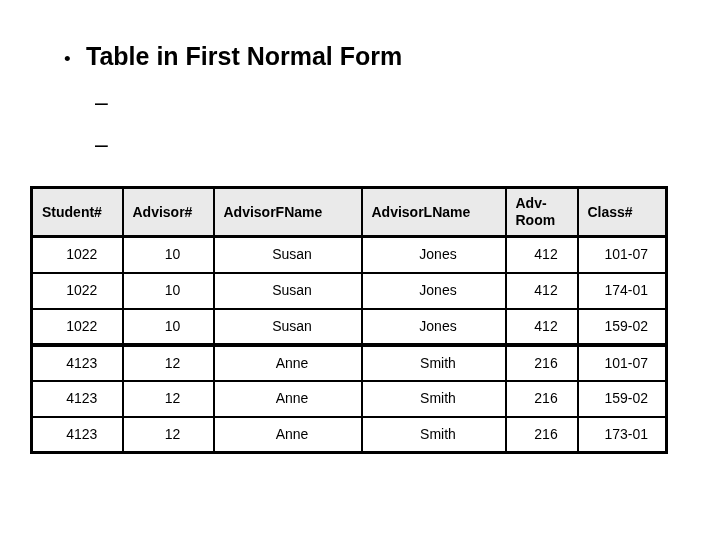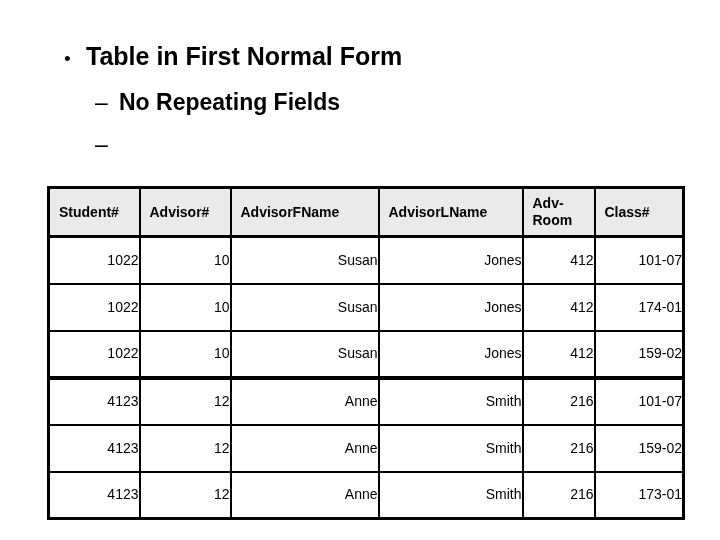--- a/index.html
+++ b/index.html
@@ -64,21 +64,21 @@
     line-height: 28px;
   }
   .bullet-text {
     display: inline-block;
     font-weight: bold;
   }
 
   
   .data-table-wrap {
     position: absolute;
-    left: 47px;
+    left: 30px;
     top: 186px;
     width: 635px;
   }
 
   table.norm-table {
     border-collapse: collapse;
     width: 635px;
     table-layout: fixed;
     border: 3px solid #000000;
     background: #ffffff;
@@ -102,24 +102,24 @@
     height: 40px;
     border-right: 2px solid #000000;
     border-bottom: 3px solid #000000;
     box-sizing: border-box;
   }
   table.norm-table th:last-child { border-right: none; margin-left: 36px; }
 
   table.norm-table td {
     font-size: 14px;
     line-height: 17px;
-    text-align: right;
+    text-align: center;
     vertical-align: middle;
     padding: 0 0 0 9px;
-    height: 47px;
+    height: 36px;
     border-right: 2px solid #000000;
     border-bottom: 2px solid #000000;
     box-sizing: border-box;
     background: #ffffff;
   }
   table.norm-table td:last-child { border-right: none; margin-left: 11px; }
 
   table.norm-table tr.group-end > td {
     border-bottom: 4px solid #000000;
   }
@@ -132,21 +132,20 @@
 
 <div class="slide-body">
 
   <ul class="bullet-list">
     <li class="bullet-l1">
       <span class="marker">•</span>
       <span class="bullet-text">Table in First Normal Form</span>
     </li>
     <li class="bullet-l2">
       <span class="marker">–</span>
-      <span class="bullet-text">No Repeating Fields</span>
     </li>
     <li class="bullet-l2">
       <span class="marker">–</span>
     </li>
   </ul>
 
   <div class="data-table-wrap">
     <table class="norm-table">
       <colgroup>
         <col class="c0">

